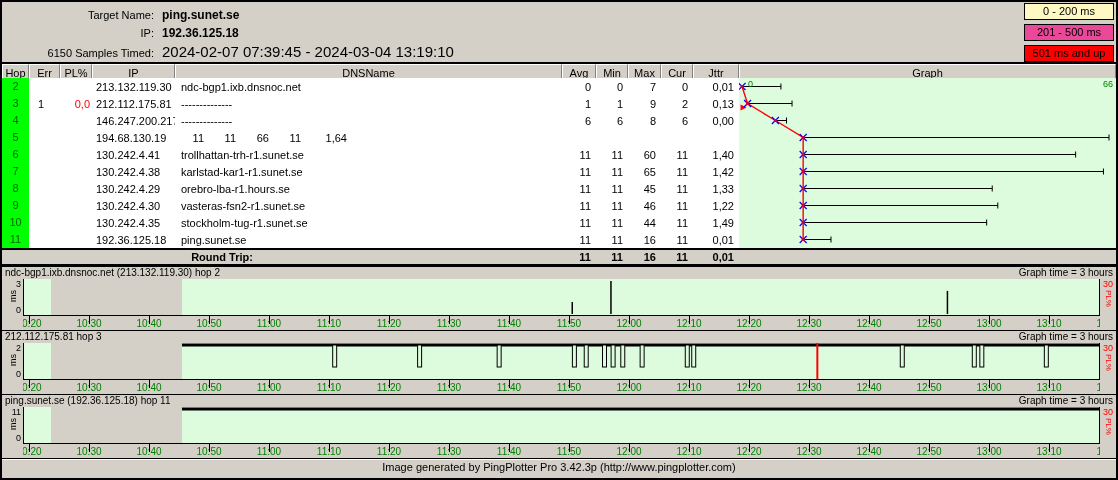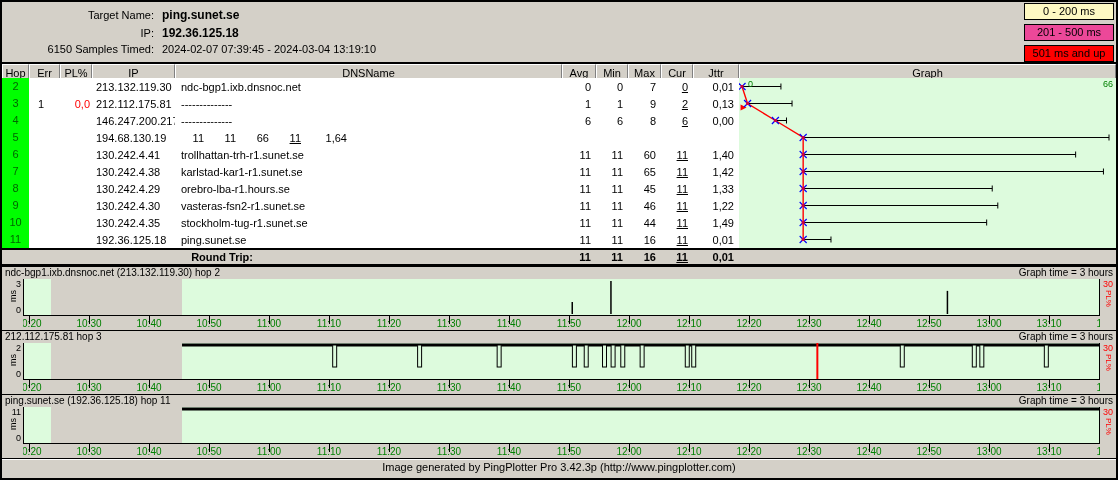--- a/index.html
+++ b/index.html
@@ -4,36 +4,36 @@
 <style>
   html,body{margin:0;padding:0;background:#555;}
   .page{position:relative;width:1118px;height:480px;background:#d4d0c8;
         font-family:"Liberation Sans",sans-serif;font-size:11px;color:#000;
         border:2px solid #000;box-sizing:border-box;overflow:hidden;}
   
   .hdr{position:relative;height:60px;border-bottom:2px solid #000;background:#d4d0c8;}
   .hdr-row{position:absolute;left:0;display:flex;align-items:baseline;margin-left:36px;}
   .hdr-label{width:116px;text-align:right;font-size:11px;}
   .hdr-val{margin-left:8px;font-size:12px;font-weight:bold;}
-  .hdr-val.plain{font-weight:normal;font-size:11px;}
+  .hdr-val.plain{font-weight:normal;font-size:15px;}
   .legend{position:absolute;top:1px;right:2px;width:90px;}
   .legend-box{height:15px;border:1px solid #000;text-align:center;line-height:14px;
               font-size:11px;margin-bottom:4px;}
   .lg-green{background:#fef9c3;}
   .lg-yellow{background:#ec4899;}
   .lg-red{background:#ff0000;}
   
   .thead{display:flex;height:14px;}
   .th{box-sizing:border-box;height:18px;background:#d4d0c8;
       border:1px solid;border-color:#ffffff #808080 #808080 #ffffff;
       text-align:center;line-height:16px;font-size:11px;}
   
   .w-hop{width:27px;} .w-err{width:31px;} .w-pl{width:32px;} .w-ip{width:83px;}
   .w-dns{width:387px;} .w-avg{width:34px;} .w-min{width:32px;} .w-max{width:33px;}
-  .w-cur{width:32px;text-decoration:underline;} .w-jttr{width:46px;} .w-graph{flex:1;}
+  .w-cur{width:32px;} .w-jttr{width:46px;} .w-graph{flex:1;}
   
   .tbody{position:relative;height:170px;background:#ffffff;}
   .trow{display:flex;height:17px;align-items:center;}
   .c{box-sizing:border-box;white-space:nowrap;overflow:hidden;font-size:11px;}
   .c-hop{width:27px;height:17px;line-height:17px;background:#00ff00;color:#006600;text-align:center;}
   .c-err{width:31px;padding-left:9px;}
   .c-pl{width:32px;text-align:right;padding-right:2px;color:#ff0000;}
   .c-ip{width:83px;padding-left:4px;}
   .c-dns{width:387px;padding-left:6px;}
   .c-st{text-align:right;padding-right:5px;}

